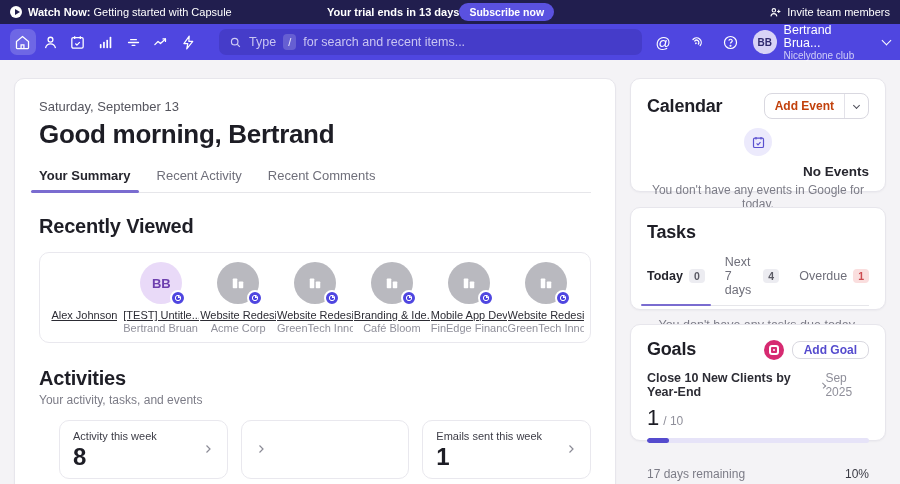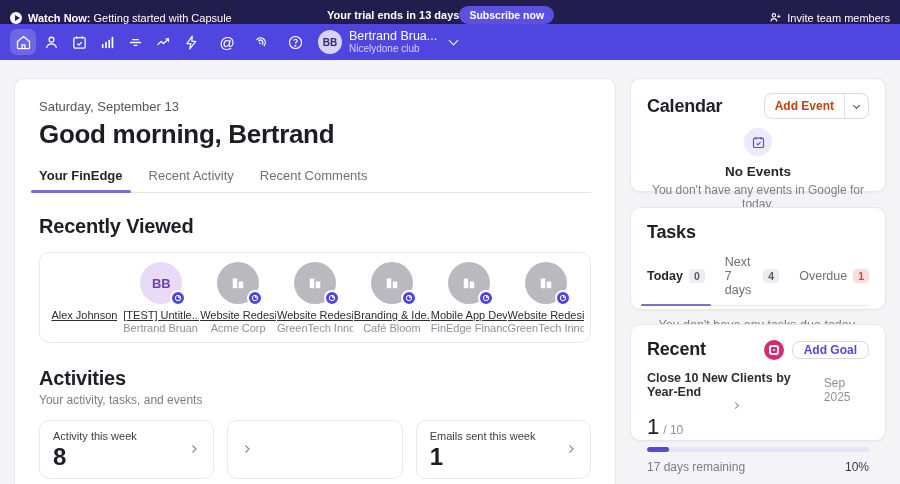--- a/index.html
+++ b/index.html
@@ -1,21 +1,21 @@
 <!DOCTYPE html>
 <html><head>
 <meta charset="utf-8">
 <style>
   * { margin:0; padding:0; box-sizing:border-box; }
   html,body { width:900px; height:484px; overflow:hidden; background:#f4f3f6;
     font-family:"Liberation Sans", sans-serif; -webkit-font-smoothing:antialiased; }
   .page { position:relative; width:900px; height:484px; }
 
   
-  .topbar { height:24px; background:#211e4e; display:flex; align-items:flex-end;
+  .topbar { height:24px; background:#211e4e; display:flex; align-items:center;
     padding:0 10px; color:#fff; font-size:11px; }
   .topbar .watch { display:flex; align-items:center; gap:6px; cursor:pointer; }
   .play-circle { width:12px; height:12px; border-radius:50%; background:#fff; position:relative; flex:0 0 auto; }
   .play-circle:before { content:""; position:absolute; left:4.5px; top:3px;
     border-left:5px solid #211e4e; border-top:3px solid transparent; border-bottom:3px solid transparent; }
   .watch b { font-weight:700; margin-right:3px; }
   .trial-group { margin-left:auto; margin-right:auto; display:flex; align-items:center; transform:translateX(-60px); }
   .trial { font-weight:700; }
   .subscribe { background:#5a51e0; color:#fff; border:none; border-radius:10px;
     font-size:10.5px; font-weight:700; padding:3px 10px; cursor:pointer; font-family:inherit; }
@@ -71,42 +71,42 @@
   .photo { background:linear-gradient(180deg,#9fc0dc 0%,#c3cfd6 45%,#9d8f74 66%,#6f6350 100%); }
   .pers { background:#e9daf8; color:#6d3fae; font-size:13px; font-weight:700;
     display:flex; align-items:center; justify-content:center; }
   .org { background:#b9b9bf; display:flex; align-items:center; justify-content:center; }
   .rv-badge { position:absolute; right:-4px; bottom:-2px; width:16px; height:16px; border-radius:50%;
     background:#4f46e0; border:2px solid #fff; display:flex; align-items:center; justify-content:center; }
   .rv-name { font-size:11px; color:#2c2c34; max-width:76px; white-space:nowrap; overflow:hidden;text-decoration:underline; }
   .rv-sub { font-size:11px; color:#8f8f9a; max-width:76px; white-space:nowrap; overflow:hidden; margin-top:1px; }
   .act-title { margin-top:24px; }
   .act-sub { font-size:12px; color:#7c7c87; margin-top:3px; margin-bottom:13px; }
-  .act-row { display:flex; gap:13px; }
+  .act-row { display:flex; gap:13px;margin-left:20px; }
   .act-card { flex:1; border:1px solid #e9e8ee; border-radius:10px; padding:9px 13px 8px;
     display:flex; justify-content:space-between; cursor:pointer; }
   .act-left { display:flex; flex-direction:column; }
   .act-label { font-size:11px; color:#3c3c46; }
   .act-value { font-size:24px; font-weight:700; color:#1d1d25; margin-top:2px; line-height:26px; }
   .act-chev { align-self:center; color:#8b8b96; }
 
   
   .side-head { display:flex; align-items:center; justify-content:space-between; }
   .side-title { font-size:18px; font-weight:700; color:#1e1e26; letter-spacing:-0.2px;text-align:right; }
   .split-btn { display:flex; align-items:stretch; height:26px; background:#fff;
     border:1px solid #d9d8e0; border-radius:8px; overflow:hidden; cursor:pointer; }
   .split-main { padding:0 10px; font-size:12px; font-weight:700; color:#c2410c;
     display:flex; align-items:center; background:none; border:none; font-family:inherit; cursor:pointer; }
   .split-arrow { width:24px; border-left:1px solid #e3e2e9; display:flex; align-items:center;
     justify-content:center; color:#4d4d58; }
   .split-arrow .chev { width:5px; height:5px; margin-top:-2px; }
   .empty-icon-wrap { display:flex; justify-content:center; margin-top:9px; }
   .empty-icon { width:28px; height:28px; border-radius:50%; background:#eceafc;
     display:flex; align-items:center; justify-content:center; color:#5a50cf; }
-  .empty-title { text-align:center; font-size:13.5px; font-weight:700; color:#26262e; margin-top:8px; }
+  .empty-title { text-align:right; font-size:13.5px; font-weight:700; color:#26262e; margin-top:8px; }
   .empty-text { text-align:center; font-size:12px; color:#7c7c87; margin-top:4px; }
 
   .ttabs { display:flex; gap:20px; border-bottom:1px solid #e6e6ea; margin-top:12px; }
   .ttab { display:flex; align-items:center; gap:6px; font-size:12.5px; color:#6f6f7a;
     padding-bottom:8px; cursor:pointer; position:relative; }
   .ttab.active { color:#26262e; font-weight:700; }
   .ttab.active:after { content:""; position:absolute; left:-6px; right:-6px; bottom:-1px; height:2.5px;
     background:#7a6cd0; border-radius:3px; }
   .badge { font-size:10.5px; font-weight:700; padding:1px 5px; border-radius:4px;
     background:#ececf1; color:#5a5a64; }
@@ -114,29 +114,29 @@
   .tasks-empty { text-align:center; font-size:12.5px; color:#7c7c87; margin-top:12px; }
 
   .goal-icon { width:20px; height:20px; border-radius:50%; background:#d62a71; margin-left:auto; margin-right:8px;
     display:flex; align-items:center; justify-content:center; }
   .goal-icon .ring { width:10px; height:10px; border:2px solid #fff; border-radius:3px; position:relative; }
   .goal-icon .ring:after { content:""; position:absolute; left:2px; top:2px; width:2px; height:2px;
     background:#fff; border-radius:50%; }
   .add-goal { height:18px; padding:0 11px; background:#fff; border:1px solid #d9d8e0; border-radius:8px;
     font-size:12px; font-weight:700; color:#554bce; cursor:pointer; font-family:inherit; }
   .goal-row { display:flex; align-items:center; justify-content:space-between; margin-top:11px; }
-  .goal-name { font-size:12.5px; font-weight:700; color:#2c2c34; display:flex; align-items:center; gap:4px; cursor:pointer;flex-direction:column; }
+  .goal-name { font-size:12.5px; font-weight:700; color:#2c2c34; display:flex; align-items:center; gap:4px; cursor:pointer; }
   .goal-name .chev { width:5px; height:5px; transform:rotate(-45deg); color:#8b8b96; border-width:1.4px; }
   .goal-due { font-size:12px; color:#8f8f9a; }
   .goal-count { margin-top:6px; display:flex; align-items:baseline; gap:4px; }
   .goal-cur { font-size:22px; font-weight:400; color:#1d1d25; }
   .goal-target { font-size:12px; color:#8f8f9a; }
   .progress { margin-top:7px; height:5px; border-radius:3px; background:#e6e3f8; overflow:hidden; }
   .progress .fill { height:100%; border-radius:3px; background:#554bce; }
-  .goal-foot { display:flex; justify-content:space-between; margin-top:8px; }
+  .goal-foot { display:flex; justify-content:space-between; margin-top:24px; }
   .goal-remaining { font-size:12px; color:#7c7c87; }
   .goal-pct { font-size:12px; color:#3a3a44; }
 </style>
 </head>
 <body>
 
 <div class="page">
 
   <div class="topbar">
     <div class="watch">
@@ -194,20 +194,29 @@
           <path d="M4 15l4.5-4.5 3.5 3L19 7"></path>
           <path d="M15.5 7H19v3.5"></path>
         </svg>
     </span>
     <span class="nav-icon">
       <svg width="17" height="17" viewBox="0 0 24 24" fill="none" stroke="#fff" stroke-width="1.7" stroke-linejoin="round">
           <path d="M13 3 5.5 13.5H11L9.5 21 18 10.5h-5.5z"></path>
         </svg>
     </span>
 
+    <div class="searchbox">
+      <svg width="13" height="13" viewBox="0 0 24 24" fill="none" stroke="#cfcbf4" stroke-width="2.2">
+          <circle cx="10.5" cy="10.5" r="6"></circle>
+          <path d="m15.5 15.5 4.5 4.5"></path>
+        </svg>
+      <span>Type</span>
+      <span class="slash-chip">/</span>
+      <span>for search and recent items...</span>
+    </div>
 
 
     <span class="util-icon" style="font-size:15px;">@</span>
     <span class="util-icon">
       <svg width="16" height="16" viewBox="0 0 24 24" fill="none" stroke="#fff" stroke-width="1.9" stroke-linecap="round" transform="rotate(40)">
           <path d="M5 13a7 7 0 0 1 14 0"></path>
           <path d="M8.5 13a3.5 3.5 0 0 1 7 0"></path>
           <circle cx="12" cy="14.5" r="1.3" fill="#fff" stroke="none"></circle>
         </svg>
     </span>
@@ -227,21 +236,21 @@
       </span>
       <span class="chev"></span>
     </div>
   </div>
 
   <div class="card main-card">
     <div class="date">Saturday, September 13</div>
     <div class="greeting">Good morning, Bertrand</div>
 
     <div class="tabs">
-      <span class="tab active">Your FinEdge</span>
+      <span class="tab active">Your Summary</span>
       <span class="tab">Recent Activity</span>
       <span class="tab">Recent Comments</span>
     </div>
 
     <div class="sec-title rv-title">Recently Viewed</div>
     <div class="rv-card">
       <div class="rv-item">
         <span class="rv-avatar"><span class="img photo"></span></span>
         <span class="rv-name">Alex Johnson</span>
       </div>
@@ -418,21 +427,21 @@
       <span class="ttab">
         <span>Overdue</span>
         <span class="badge alert">1</span>
       </span>
     </div>
     <div class="tasks-empty">You don't have any tasks due today.</div>
   </div>
 
   <div class="card side-card" id="goals-card">
     <div class="side-head">
-      <span class="side-title">Recent</span>
+      <span class="side-title">Goals</span>
       <span class="goal-icon">
           <span class="ring"></span>
         </span>
       <button class="add-goal">Add Goal</button>
     </div>
     <div class="goal-row">
       <span class="goal-name">
         <span>Close 10 New Clients by Year-End</span>
         <span class="chev" style="transform:rotate(-45deg);"></span>
       </span>

